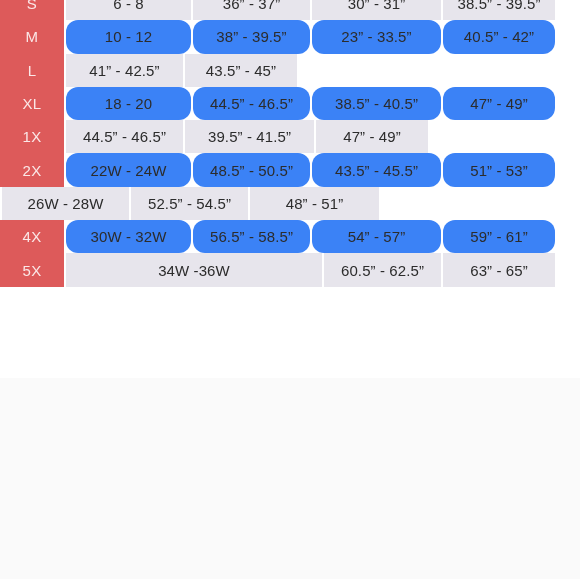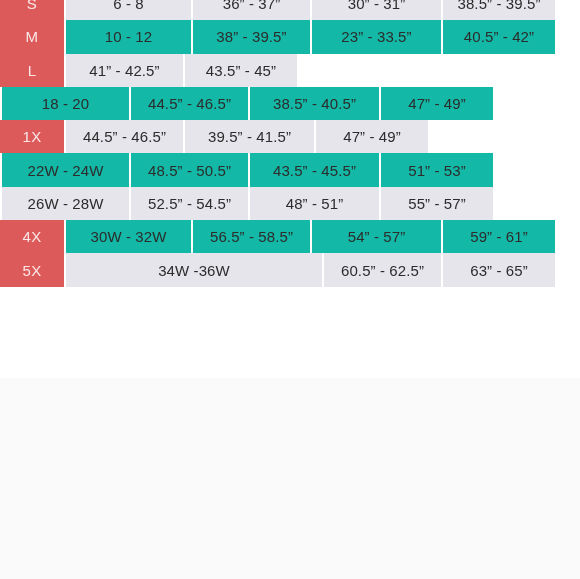--- a/index.html
+++ b/index.html
@@ -69,21 +69,21 @@
   .meas-cell:first-of-type {
     flex: 0 0 127px;
     margin-left: 2px;
   }
   .meas-cell.c2 { flex: 0 0 117px; }
   .meas-cell.c3 { flex: 0 0 129px; }
   .meas-cell.c4 { flex: 0 0 112px; }
 
   
   .chart-row.odd  .meas-cell { background: #e7e5ec; }
-  .chart-row.even .meas-cell { background: #14b8a6; }
+  .chart-row.even .meas-cell { background: #3b82f6; border-radius: 12px; }
 </style>
 </head>
 <body>
 
 <div id="lower-band"></div>
 
 <div id="size-chart">
 
   <div class="chart-row odd">
     <div class="size-cell">S</div>
@@ -101,45 +101,46 @@
     <div class="meas-cell c4">40.5” - 42”</div>
   </div>
 
   <div class="chart-row odd">
     <div class="size-cell">L</div>
     <div class="meas-cell c2">41” - 42.5”</div>
     <div class="meas-cell c4">43.5” - 45”</div>
   </div>
 
   <div class="chart-row even">
+    <div class="size-cell">XL</div>
     <div class="meas-cell c1">18 - 20</div>
     <div class="meas-cell c2">44.5” - 46.5”</div>
     <div class="meas-cell c3">38.5” - 40.5”</div>
     <div class="meas-cell c4">47” - 49”</div>
   </div>
 
   <div class="chart-row odd">
     <div class="size-cell">1X</div>
     <div class="meas-cell c2">44.5” - 46.5”</div>
     <div class="meas-cell c3">39.5” - 41.5”</div>
     <div class="meas-cell c4">47” - 49”</div>
   </div>
 
   <div class="chart-row even">
+    <div class="size-cell">2X</div>
     <div class="meas-cell c1">22W - 24W</div>
     <div class="meas-cell c2">48.5” - 50.5”</div>
     <div class="meas-cell c3">43.5” - 45.5”</div>
     <div class="meas-cell c4">51” - 53”</div>
   </div>
 
   <div class="chart-row odd">
     <div class="meas-cell c1">26W - 28W</div>
     <div class="meas-cell c2">52.5” - 54.5”</div>
     <div class="meas-cell c3">48” - 51”</div>
-    <div class="meas-cell c4">55” - 57”</div>
   </div>
 
   <div class="chart-row even">
     <div class="size-cell">4X</div>
     <div class="meas-cell c1">30W - 32W</div>
     <div class="meas-cell c2">56.5” - 58.5”</div>
     <div class="meas-cell c3">54” - 57”</div>
     <div class="meas-cell c4">59” - 61”</div>
   </div>
 

